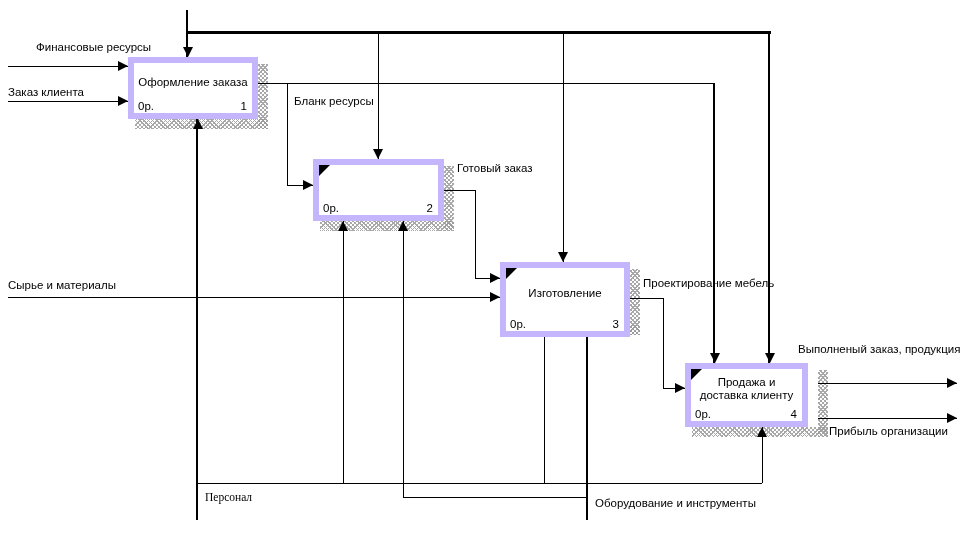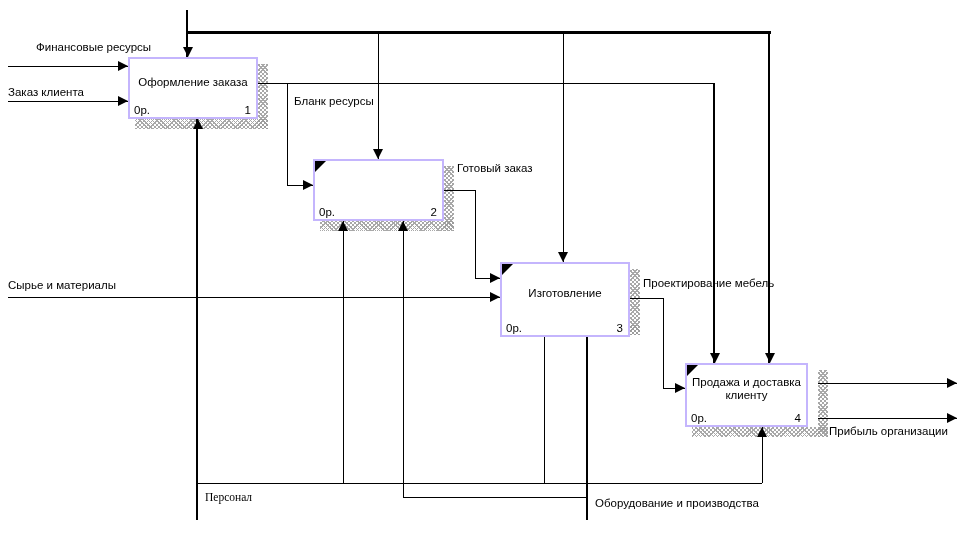--- a/index.html
+++ b/index.html
@@ -25,21 +25,21 @@
   .arr-down  { border-left: 5px solid transparent; border-right: 5px solid transparent; border-top: 10px solid #000; }
   .arr-up    { border-left: 5px solid transparent; border-right: 5px solid transparent; border-bottom: 10px solid #000; }
   .shadow { position: absolute; z-index: 1; opacity: .85;
     background-image:
       repeating-linear-gradient(45deg,  #9a9a9a 0 1px, transparent 1px 3px),
       repeating-linear-gradient(-45deg, #9a9a9a 0 1px, transparent 1px 3px);
   }
   .box {
     position: absolute;
     box-sizing: border-box;
-    border: 2px solid #c4b5fd;
+    border: 6px solid #c4b5fd;
     background: #ffffff;
     z-index: 4;
   }
   .box-title {
     position: absolute;
     left: 3px; right: 3px; top: 6px; bottom: 18px;
     display: flex; align-items: center; justify-content: center;
     text-align: center;
     font-size: 11.5px; line-height: 13px; color: #000;
   }
@@ -130,16 +130,17 @@
       <div class="box-title">Продажа и доставка клиенту</div>
       <div class="box-cost">0р.</div>
       <div class="box-num">4</div>
     </div>
     <div class="lbl" style="left: 6px; top: 41px; margin-left: 30px;">Финансовые ресурсы</div>
     <div class="lbl" style="left: 8px; top: 86px;">Заказ клиента</div>
     <div class="lbl" style="left: 294px; top: 95px;">Бланк ресурсы</div>
     <div class="lbl" style="left: 457px; top: 162px;">Готовый заказ</div>
     <div class="lbl" style="left: 8px; top: 279px;">Сырье и материалы</div>
     <div class="lbl" style="left: 643px; top: 277px;">Проектирование мебель</div>
+    <div class="lbl" style="left: 798px; top: 343px;">Выполненый заказ, продукция</div>
     <div class="lbl" style="left: 829px; top: 425px;">Прибыль организации</div>
     <div class="lbl" style="left: 205px; top: 491px; font-family: Liberation Serif, serif;">Персонал</div>
-    <div class="lbl" style="left: 595px; top: 497px;">Оборудование и производства</div>
+    <div class="lbl" style="left: 595px; top: 497px;">Оборудование и инструменты</div>
   </div>
 
 </body></html>

